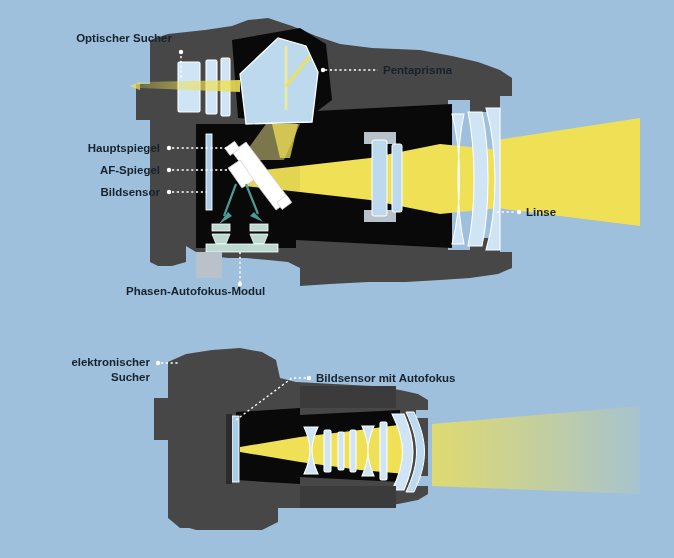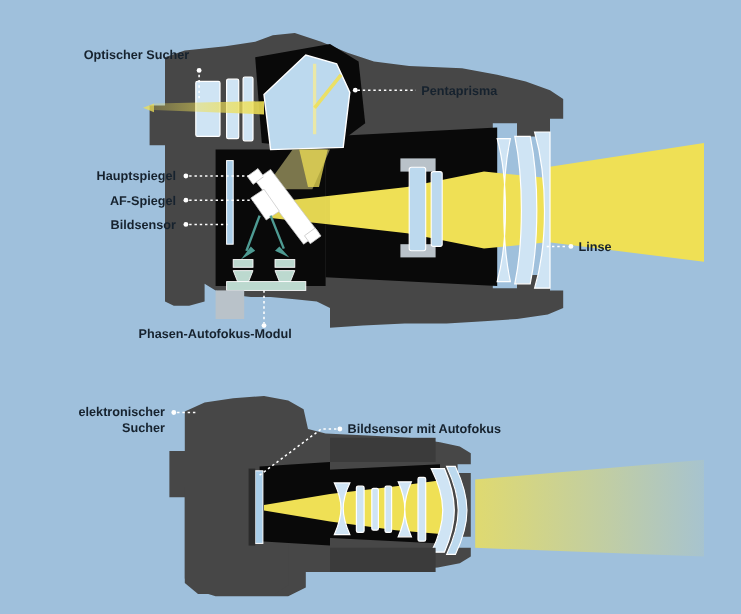--- a/index.html
+++ b/index.html
@@ -3,21 +3,21 @@
 <meta charset="utf-8">
 <style>
   html,body{margin:0;padding:0;}
   body{
     width:674px;height:558px;
     background:#9fc0dc;
     font-family:"Liberation Sans", sans-serif;
     overflow:hidden;
     position:relative;
   }
-  #stage{position:absolute;left:0;top:0;width:674px;height:422px;margin-top:12px;}
+  #stage{position:absolute;left:0;top:0;width:674px;height:422px;}
   svg{display:block;}
   .lbl{
     font-family:"Liberation Sans", sans-serif;
     font-size:11.5px;
     font-weight:bold;
     fill:#16222e;
   }
   .lbl-r{text-anchor:end;}
   .lbl-l{text-anchor:start;}
   .leader{stroke:#ffffff;stroke-width:1.4;stroke-dasharray:2.2 2.6;fill:none;}

